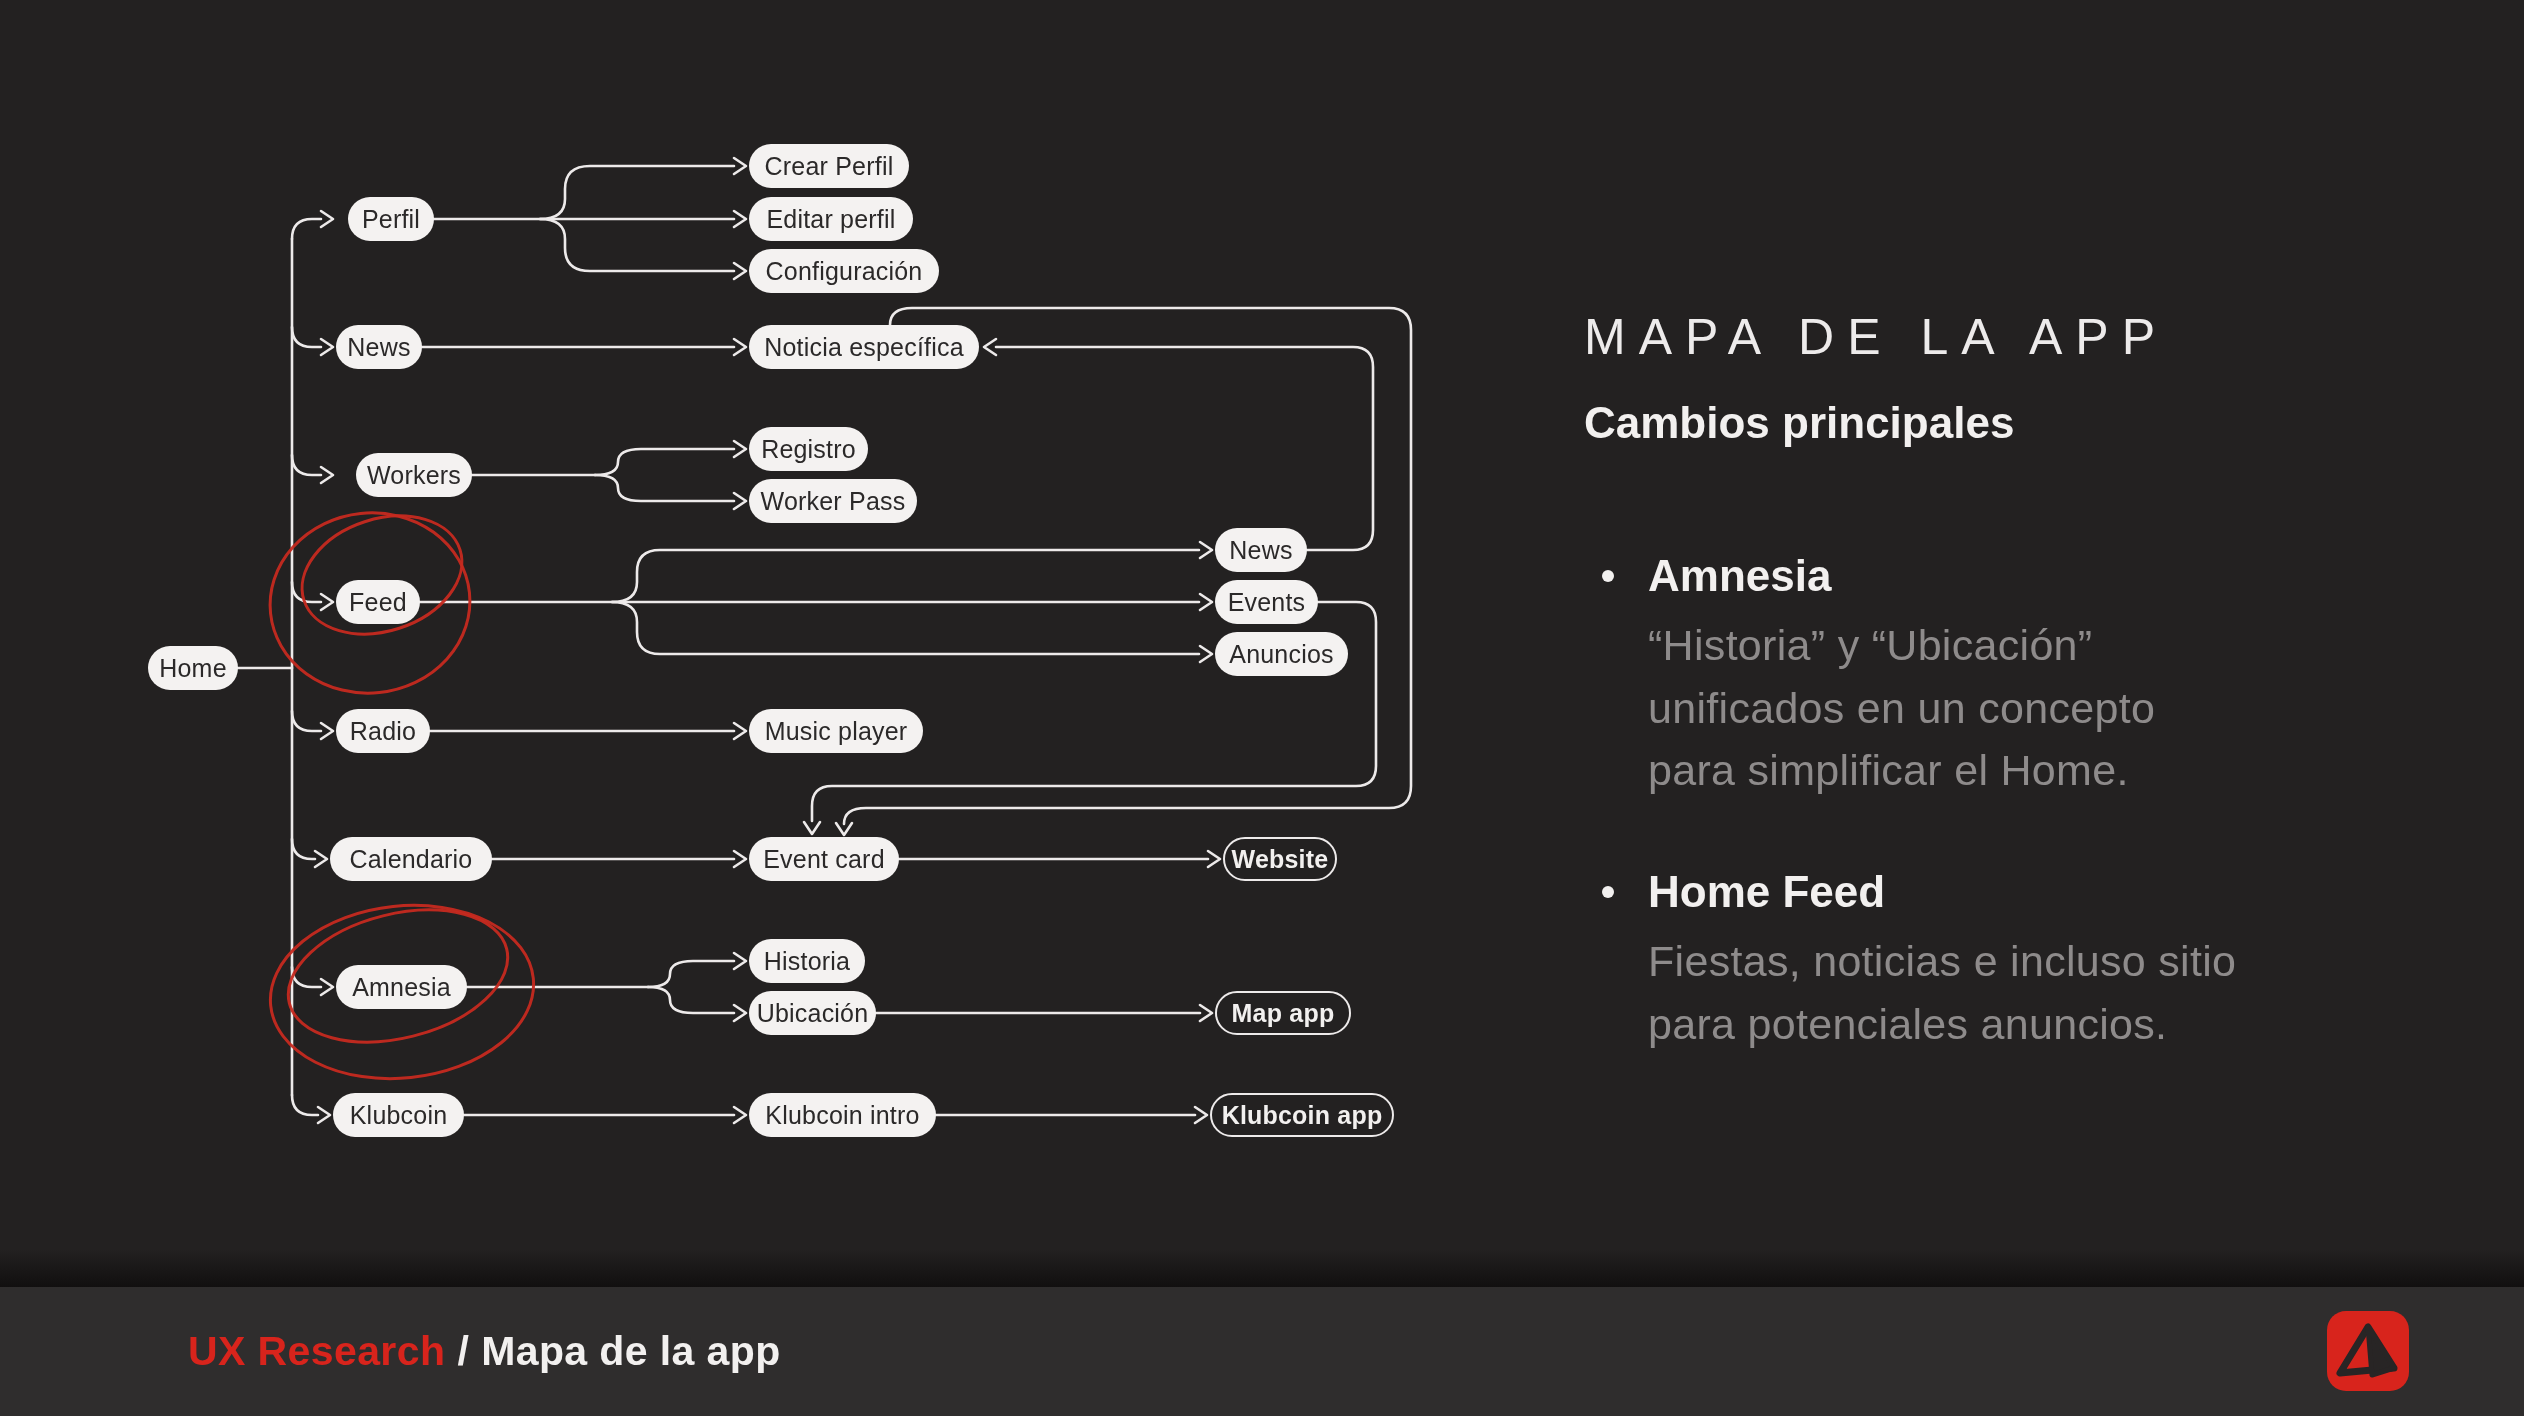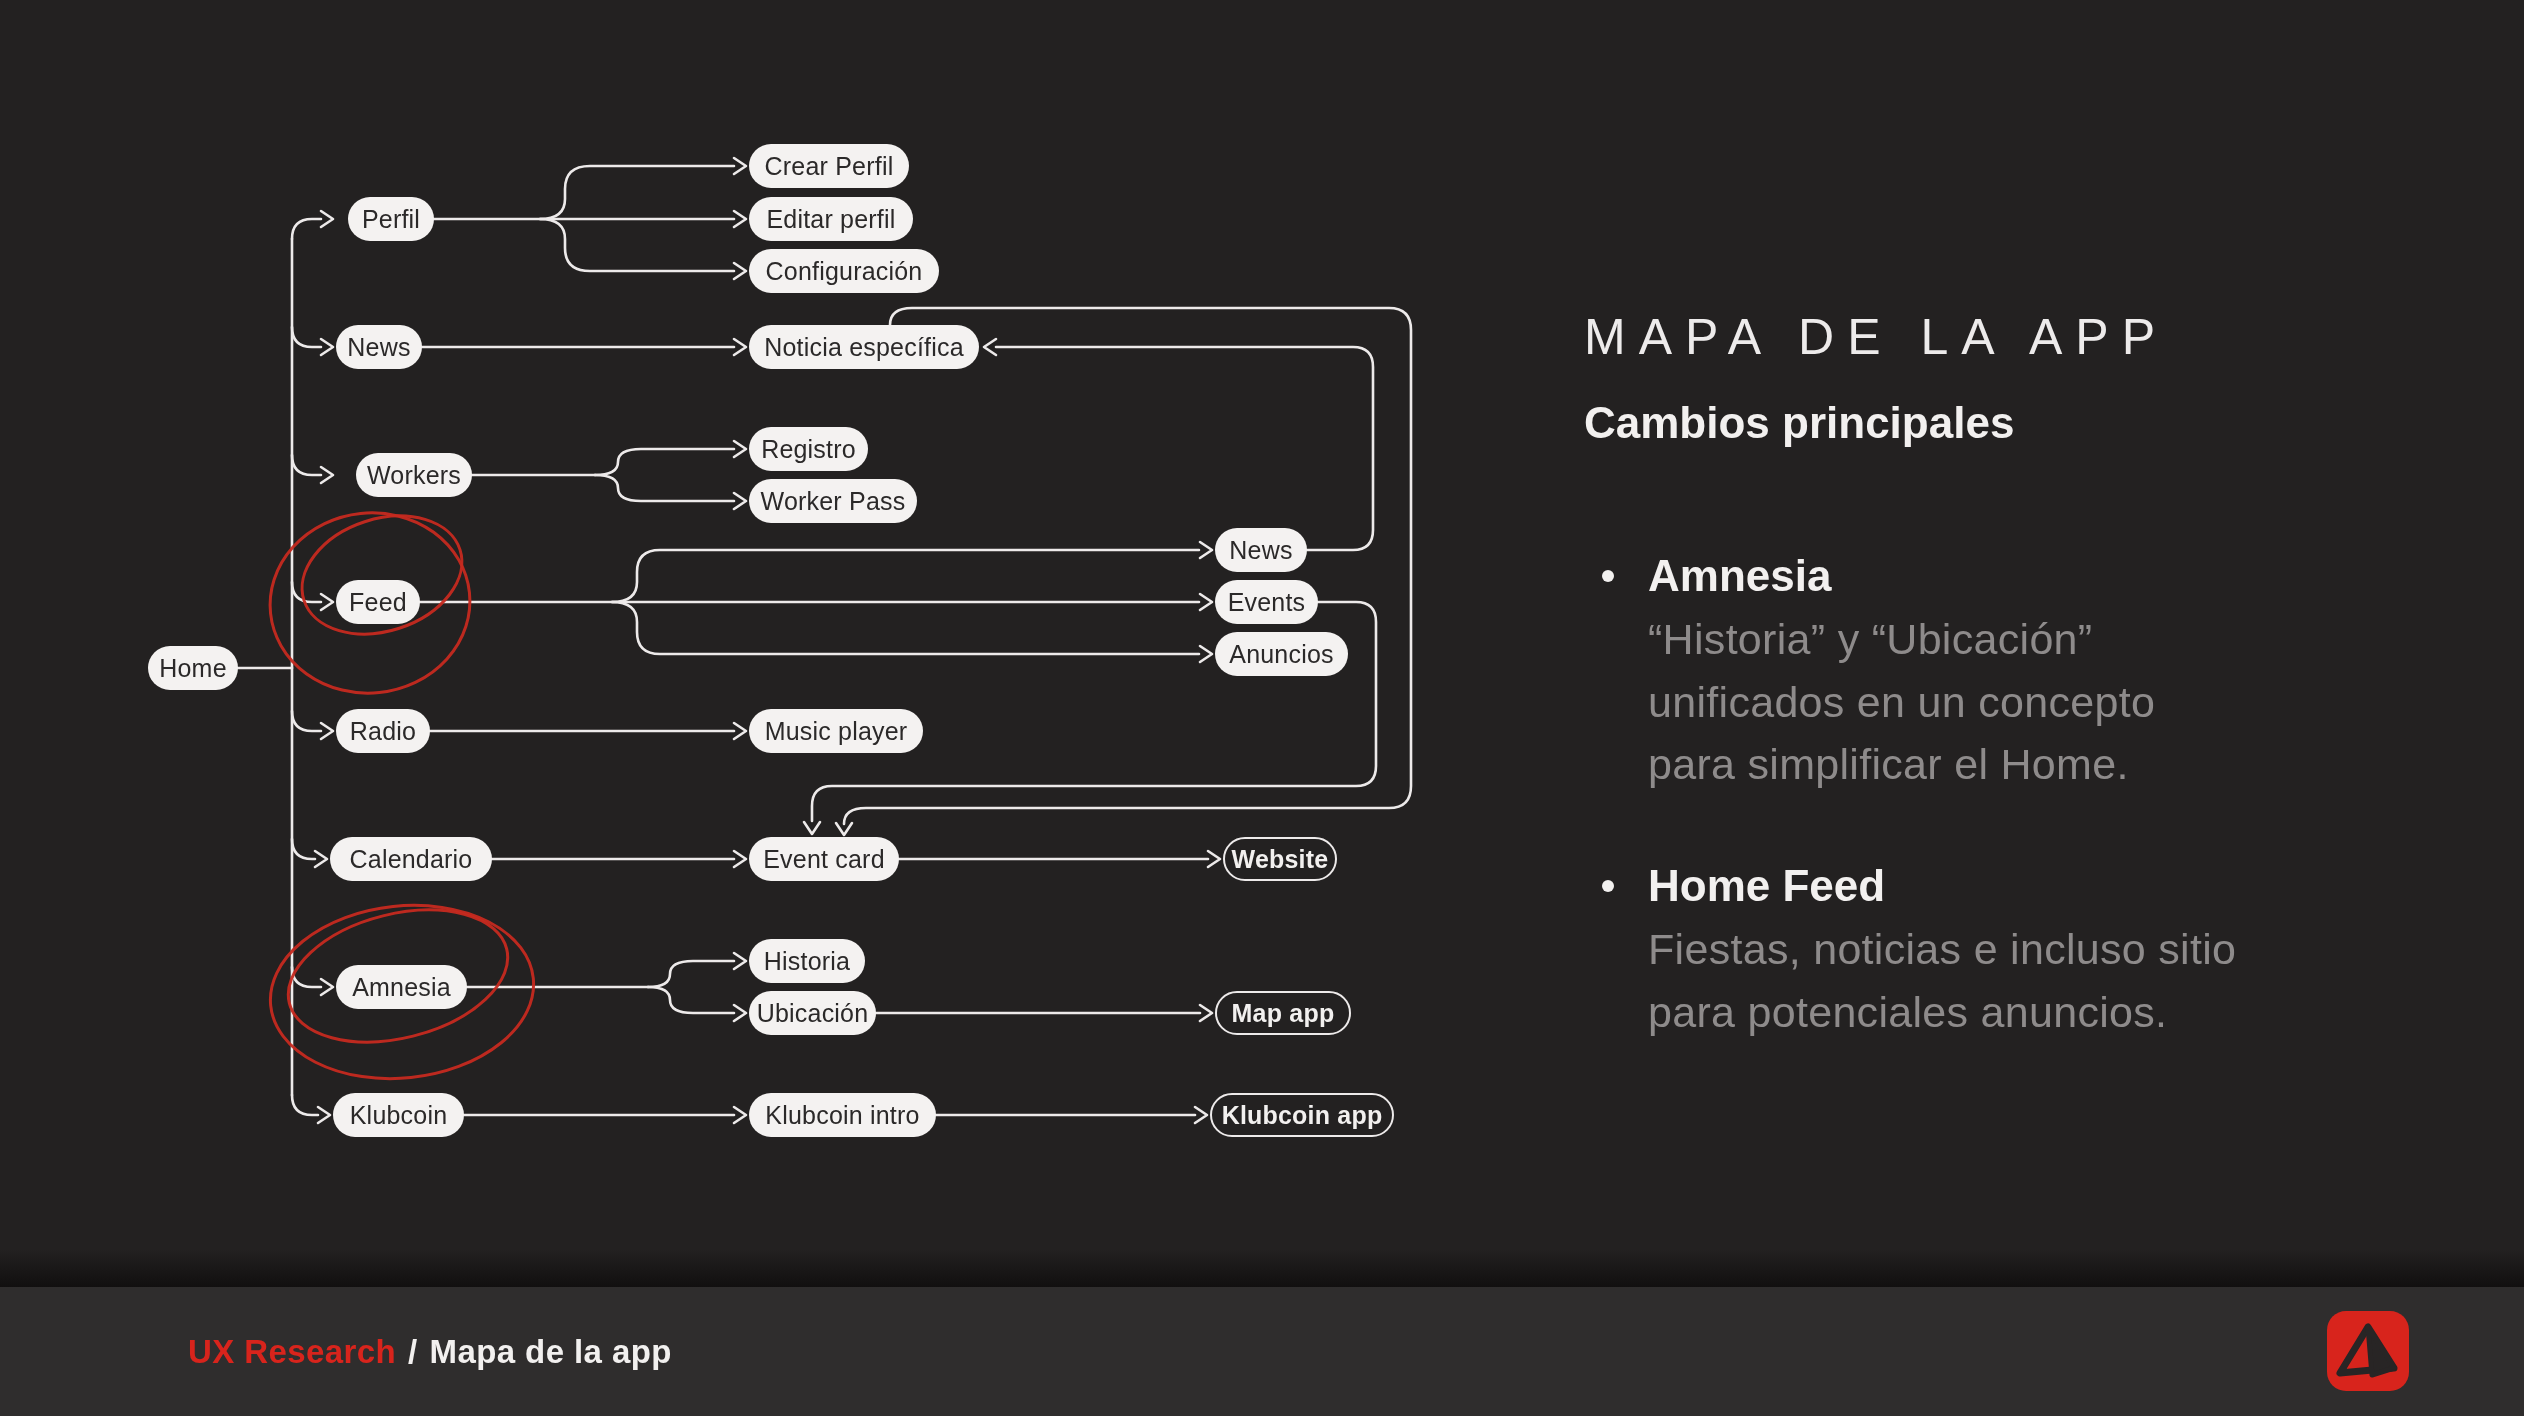--- a/index.html
+++ b/index.html
@@ -42,33 +42,33 @@
   }
   .panel-subtitle{font-size:44px;font-weight:700;color:var(--white);margin:0 0 102px 0;}
   .bullet{display:flex;align-items:flex-start;margin-left:18px;margin-bottom:64px;}
   .bullet-dot{
     width:12px;height:12px;border-radius:50%;background:var(--white);
     margin-top:20px;margin-right:34px;flex:0 0 auto;
   }
   .bullet-heading{font-size:44px;font-weight:600;color:var(--white);line-height:1.18;}
   .bullet-body{
     font-size:43px;font-weight:400;color:var(--muted);line-height:1.46;
-    margin-top:6px;white-space:pre-line;letter-spacing:.3px;
+    margin-top:12px;white-space:pre-line;letter-spacing:.3px;
   }
   
   .footer-shadow{
     position:absolute;left:0;right:0;bottom:129px;height:38px;
     background:linear-gradient(to bottom, rgba(18,16,16,0), rgba(14,12,12,.85));
   }
   .footer{
     position:absolute;left:0;right:0;bottom:0;height:129px;background:var(--footer);
   }
   .breadcrumb{
     position:absolute;left:188px;top:0;height:129px;display:flex;align-items:center;
-    font-size:33px;font-weight:700;letter-spacing:.4px;
+    font-size:41px;font-weight:700;letter-spacing:.4px;
   }
   .breadcrumb .crumb-primary{color:var(--red);margin-right:12px;}
   .breadcrumb .crumb-sep{color:var(--white);margin-right:12px;}
   .breadcrumb .crumb-secondary{color:var(--white);}
   .logo{position:absolute;left:2327px;top:24px;width:82px;height:80px;}
 </style>
 </head>
 <body>
 
 <div class="stage">

